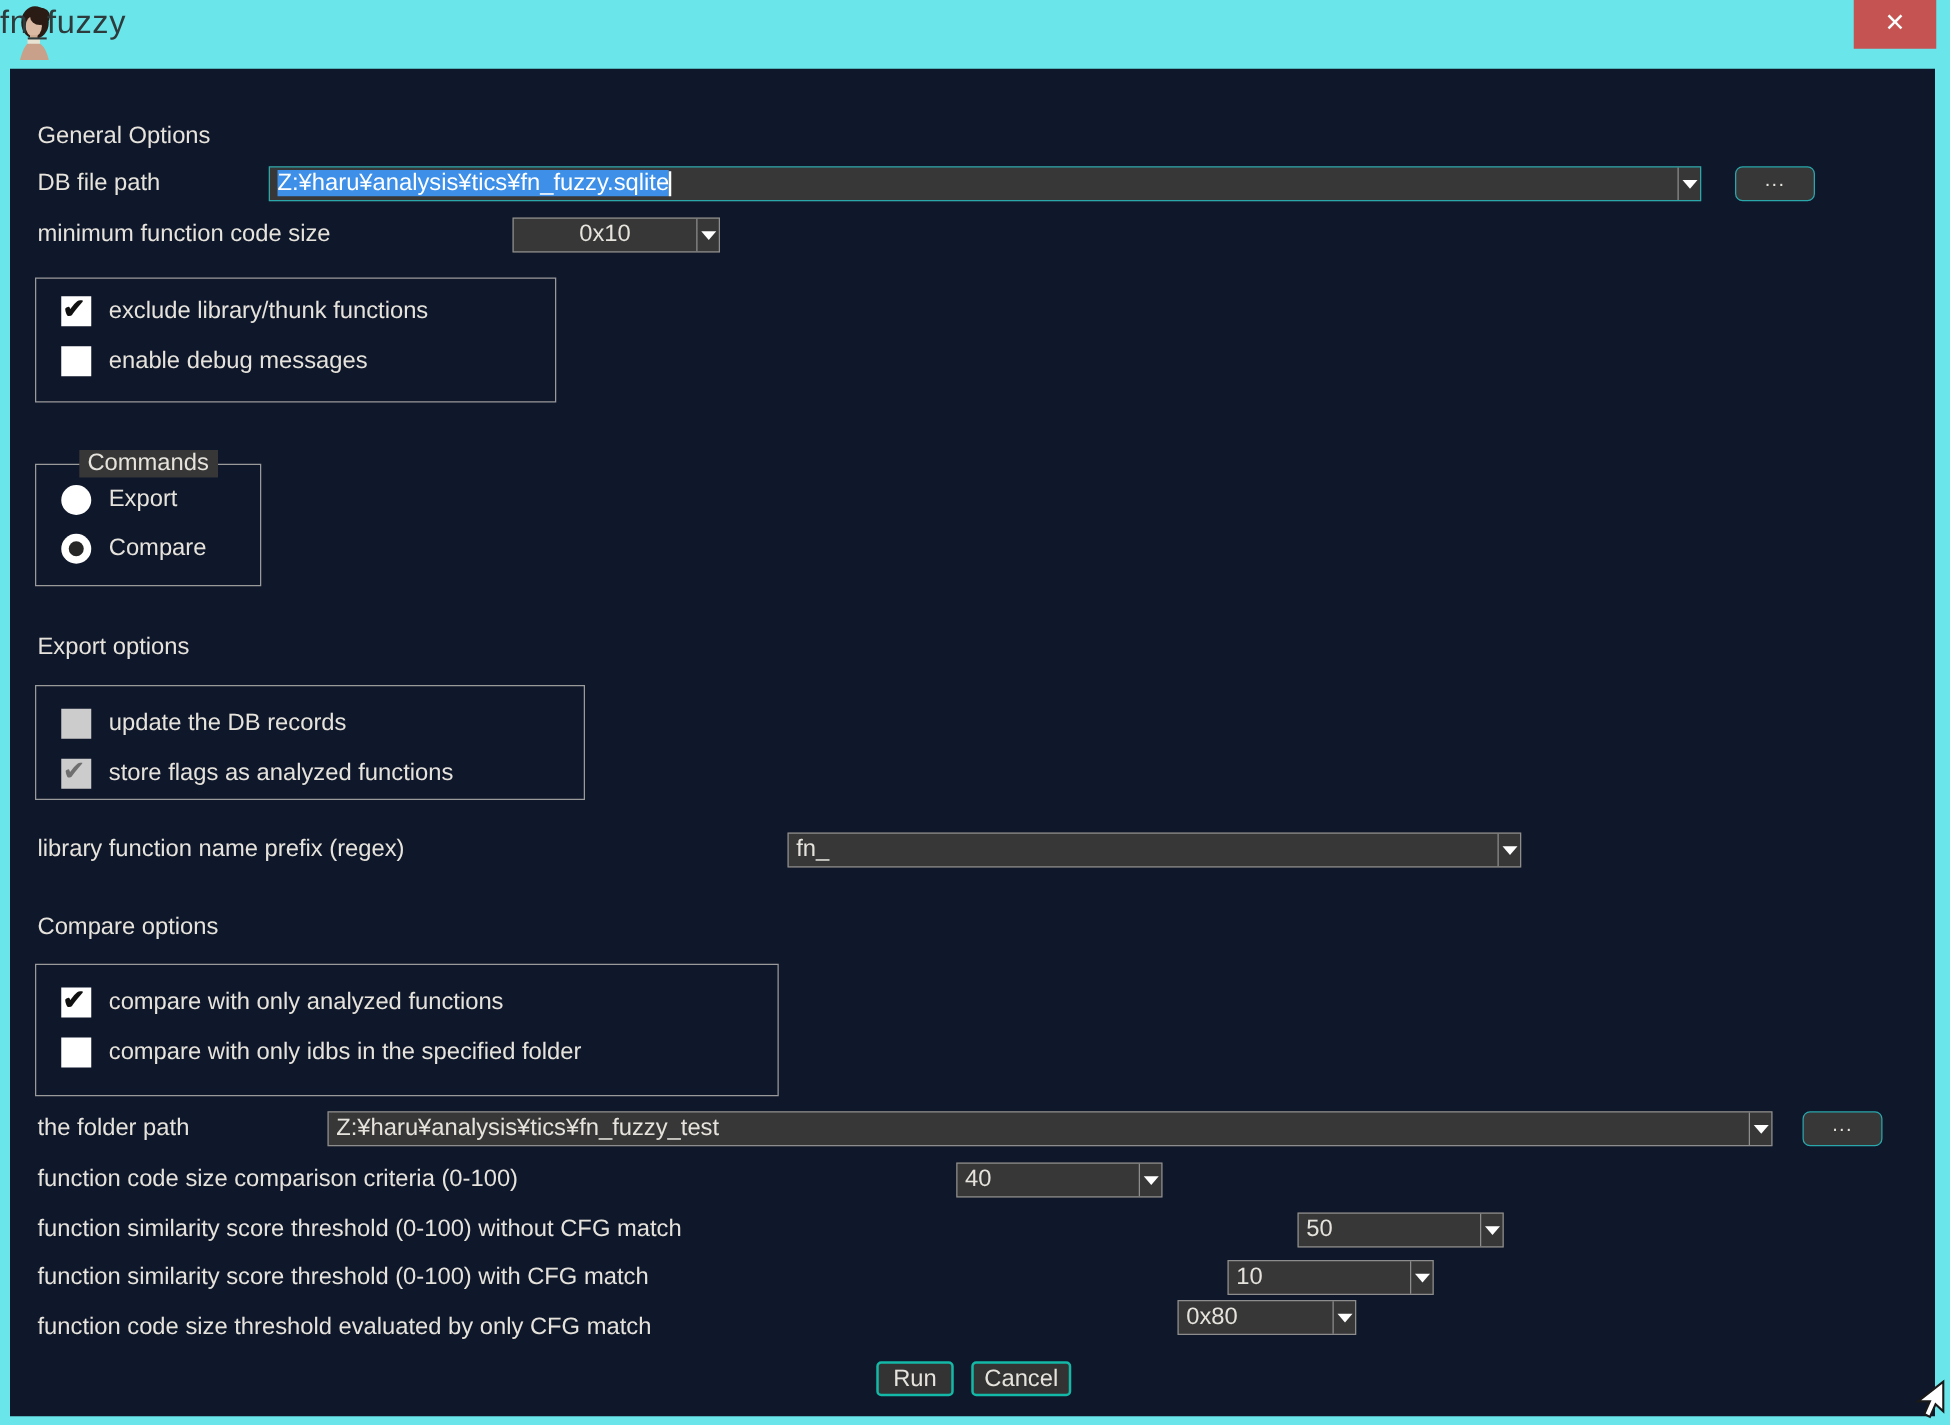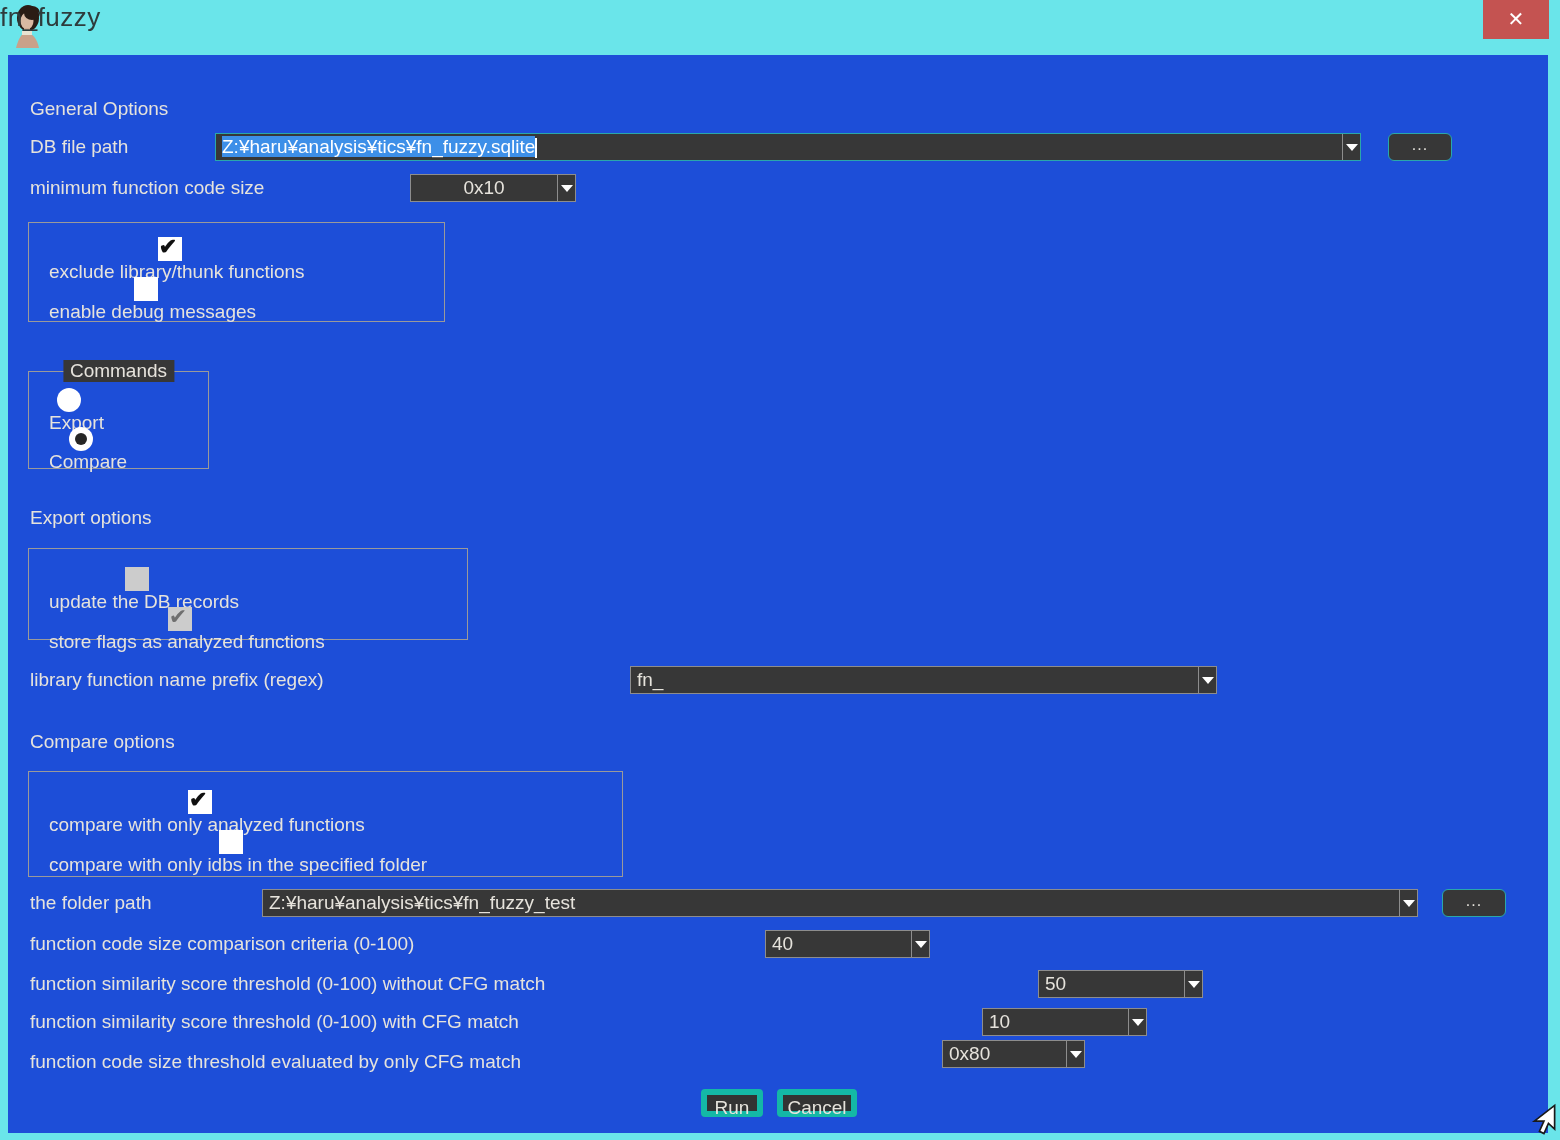--- a/index.html
+++ b/index.html
@@ -11,51 +11,51 @@
   .titlebar { position:absolute; left:0; top:0; width:1560px; height:55px; }
   .app-icon { position:absolute; left:10px; top:4px; width:36px; height:44px; }
   .win-title { position:absolute; left:0; top:2px; width:1560px; text-align:left;
                font-size:26px; color:#2e3b3c; letter-spacing:0.5px; }
   .close-btn { position:absolute; left:1483px; top:0; width:66px; height:39px;
                background:#c45351; color:#ffffff; font-size:20px; line-height:39px;
                text-align:center; cursor:default; }
 
   
   .dialog { position:absolute; left:8px; top:55px; width:1540px; height:1078px;
-            background:#1d4ed8; color:#e6e3dc; font-size:19px; }
+            background:#0f172a; color:#e6e3dc; font-size:19px; }
 
   .lbl { position:absolute; white-space:nowrap; }
   .lh28 { height:28px; line-height:28px; }
 
   
   .combo { position:absolute; height:28px; background:#373737; border:1px solid #8d8d8d;
            display:flex; align-items:center; }
   .combo.focused { border-color:#2aa7ab; }
   .combo .val { flex:1; padding:0 6px; line-height:26px; white-space:nowrap; overflow:hidden; }
   .combo .arrowbox { width:18px; align-self:stretch; border-left:1px solid #8d8d8d;
                      display:flex; align-items:center; justify-content:center; }
   .combo .arrow { width:0; height:0; border-left:6px solid transparent;
                   border-right:6px solid transparent; border-top:7px solid #ffffff; }
   .sel { background:#3d8fe8; color:#ffffff; }
   .caret { display:inline-block; width:2px; height:20px; background:#ffffff; vertical-align:middle; }
 
   
   .browse-btn { position:absolute; height:28px; background:#373737; border:1px solid #2aa7ab;
                 border-radius:6px; color:#e6e3dc; text-align:center; line-height:22px;
                 font-size:16px; letter-spacing:1px; }
-  .action-btn { position:absolute; height:28px; background:#333333; border:6px solid #14b8a6;
+  .action-btn { position:absolute; height:28px; background:#333333; border:2px solid #14b8a6;
                 border-radius:4px; color:#e6e3dc; font-size:19px; text-align:center; line-height:25px; }
 
   
   .groupbox { position:absolute; border:1px solid #9a9a9a; }
   .legend { position:absolute; top:-12px; left:50%; transform:translateX(-50%);
             background:#373737; padding:0 7px; white-space:nowrap; }
 
   
-  .opt-row { position:absolute; display:flex; align-items:center;flex-direction:column; }
+  .opt-row { position:absolute; display:flex; align-items:center; }
   .checkbox { width:24px; height:24px; background:#ffffff; margin-right:14px;
               position:relative; flex:none; }
   .checkbox.checked::after { content:"✔"; position:absolute; left:1px; top:-3px;
               font-size:22px; font-weight:bold; color:#101010; }
   .checkbox.disabled { background:#cccccc; }
   .checkbox.disabled.checked::after { color:#6f6f6f; font-weight:normal; }
   .radio { width:24px; height:24px; background:#ffffff; border-radius:50%;
            margin-right:14px; position:relative; flex:none; }
   .radio.selected::after { content:""; position:absolute; left:6px; top:6px;
            width:12px; height:12px; border-radius:50%; background:#262626; }

